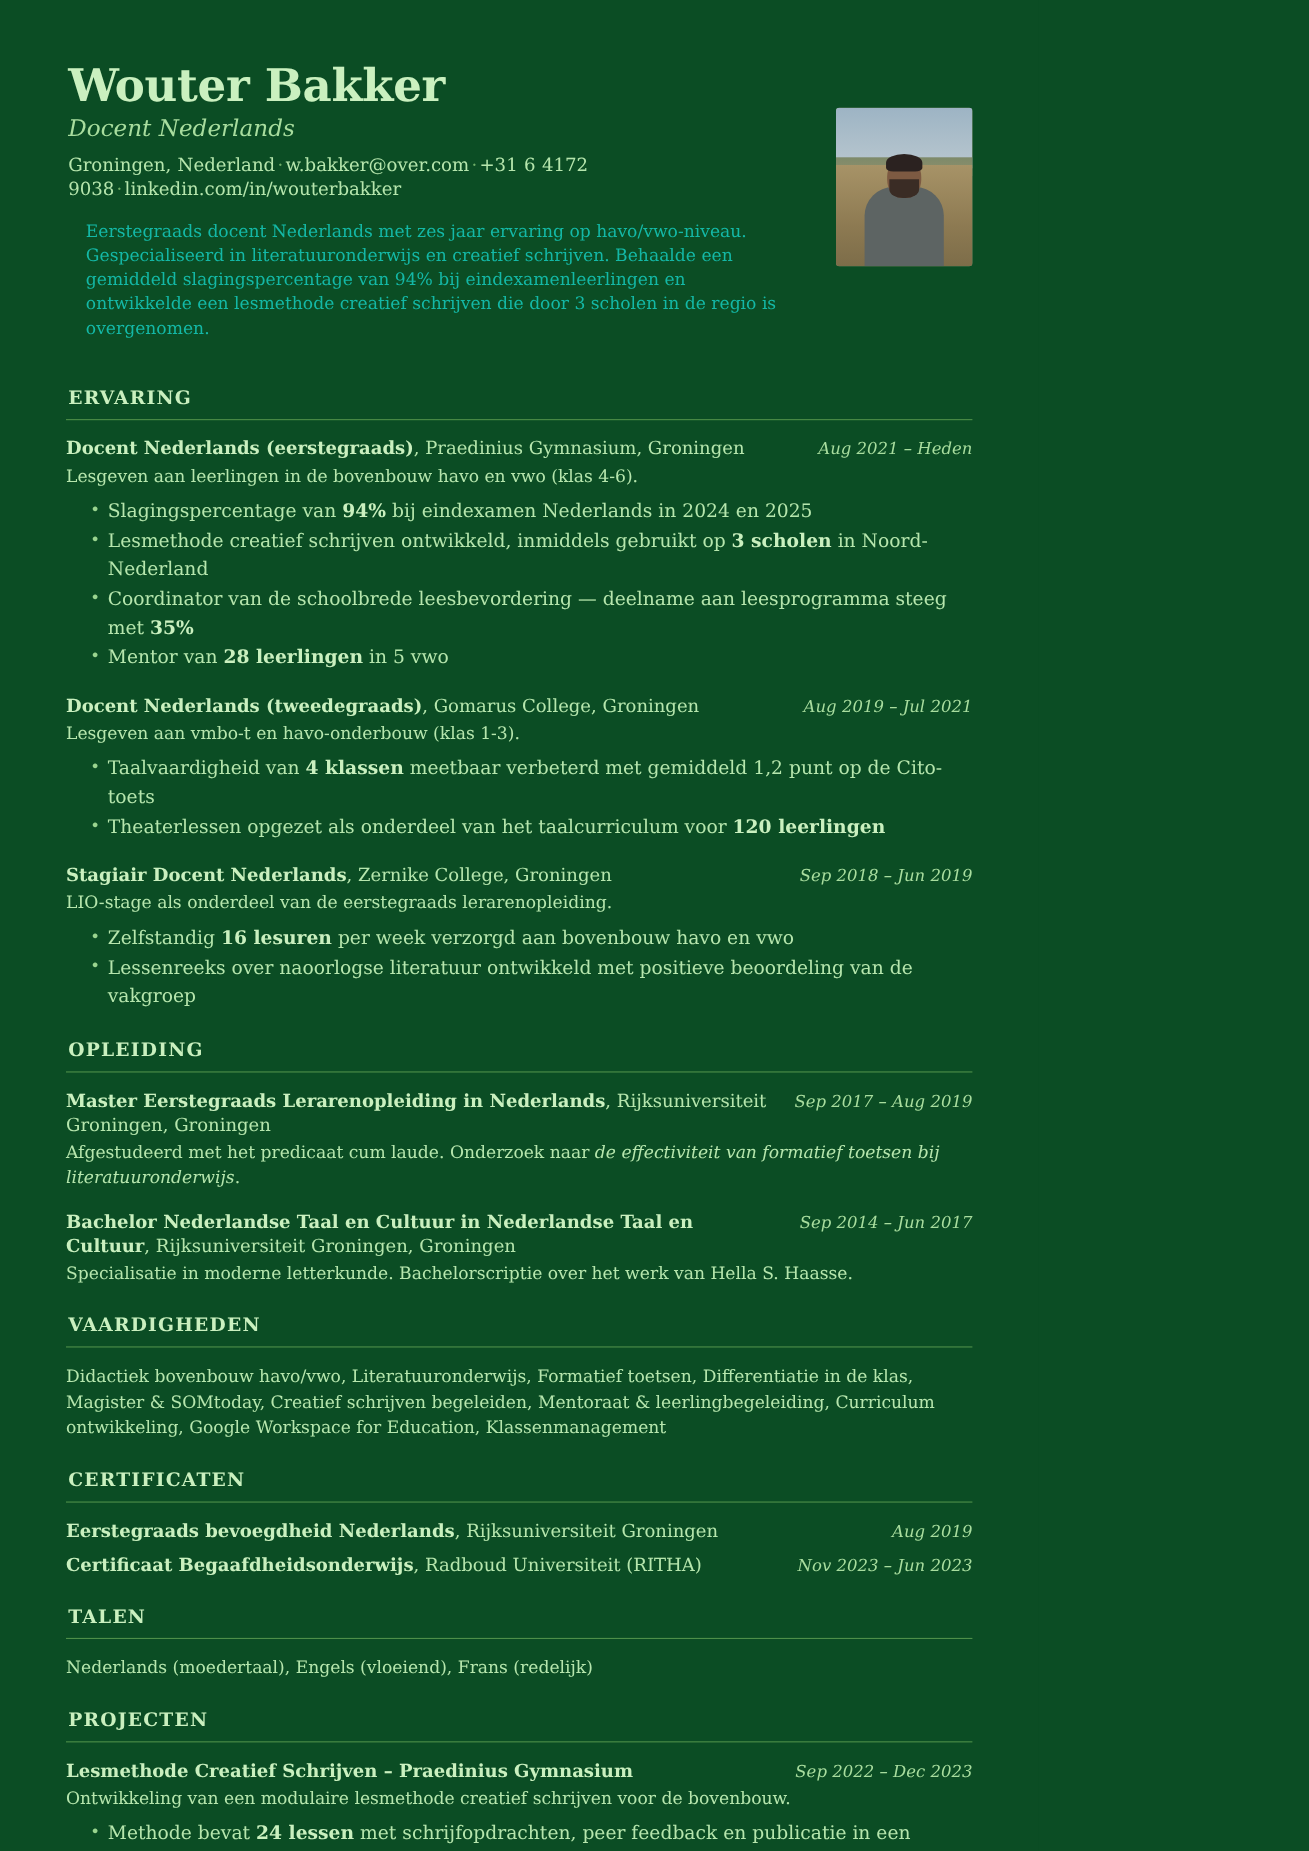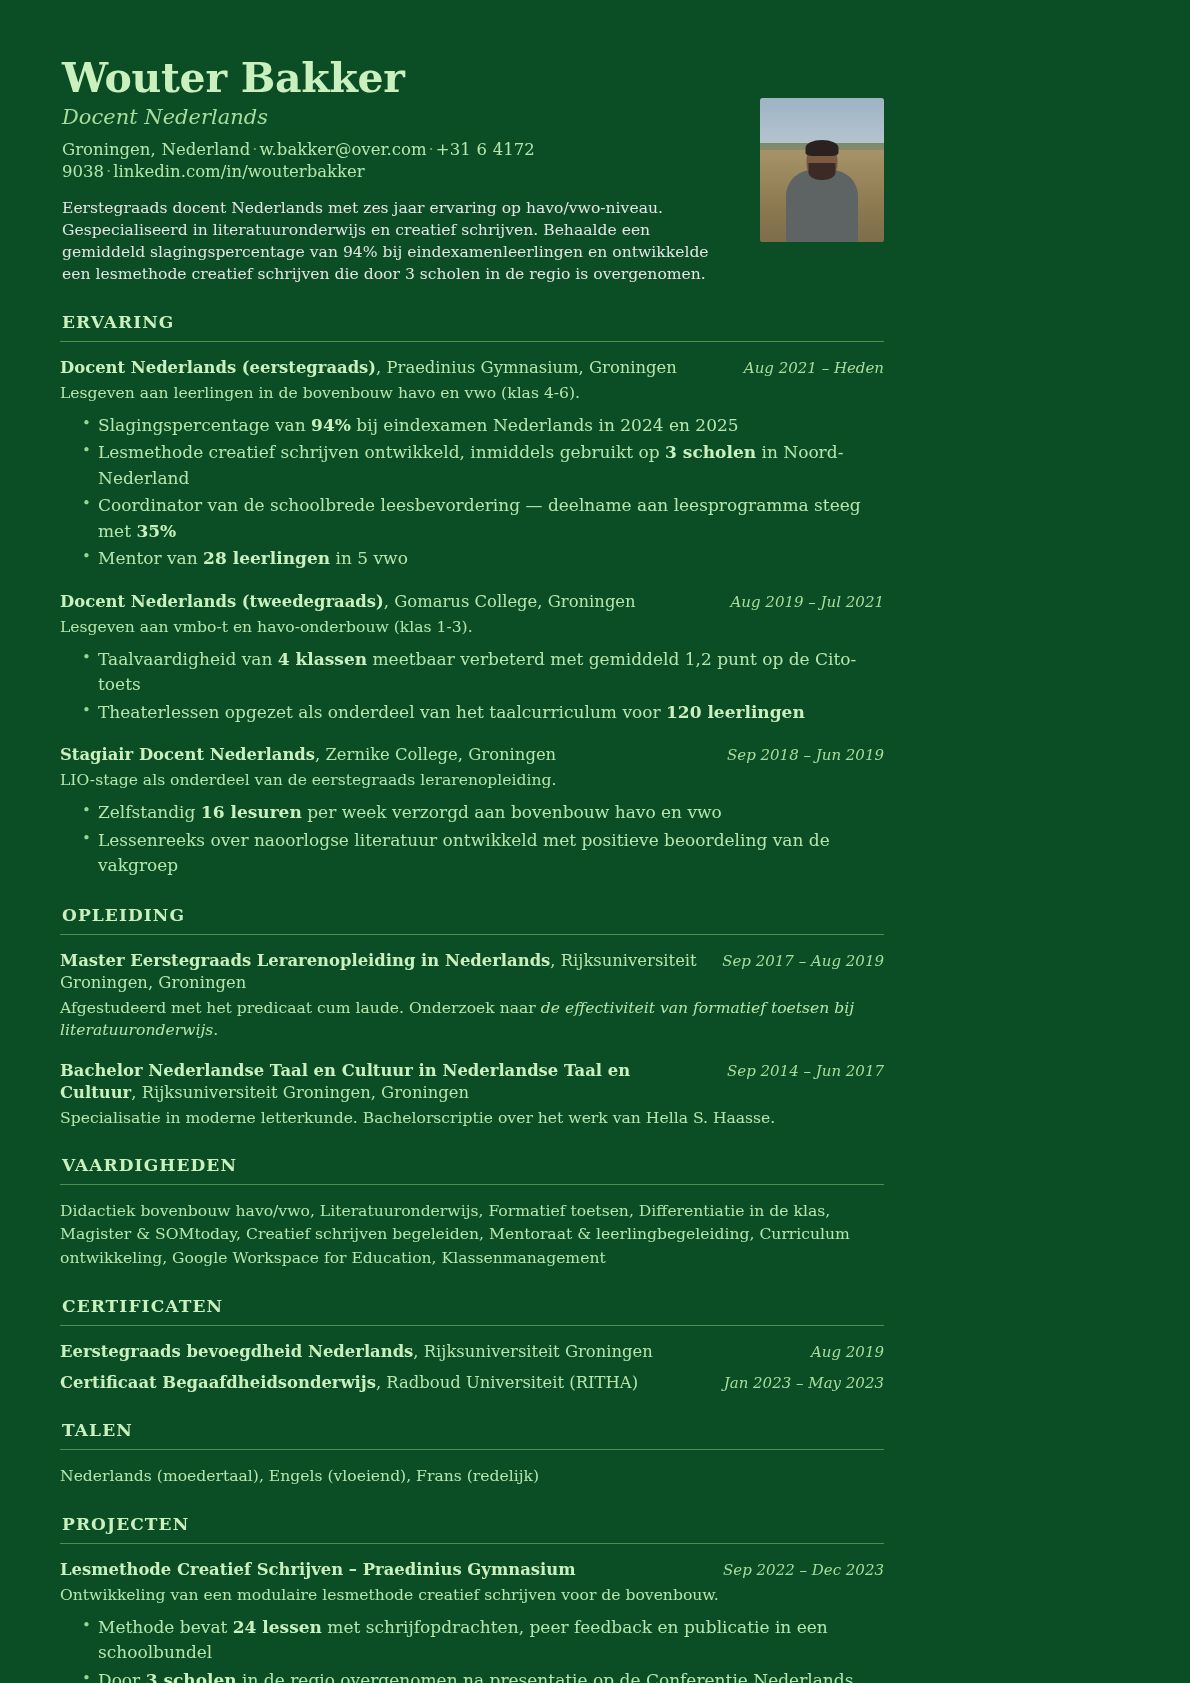--- a/index.html
+++ b/index.html
@@ -50,23 +50,23 @@
     font-size: 16.5px;
     line-height: 1.35;
     color: #b6e6ad;
     margin-bottom: 14px;
     word-spacing: 0.5px;
   }
   .contact .sep { color: #6fae68; padding: 0 2px; }
   .summary {
     font-size: 15.6px;
     line-height: 1.42;
-    color: #e5e5e5;
+    color: #14b8a6;
     max-width: 810px;
-    margin: 0;
+    margin: 16px;
   }
   .photo {
     width: 124px;
     height: 144px;
     flex: 0 0 124px;
     border-radius: 3px;
     overflow: hidden;
     position: relative;
     background: #7f8c6a;
     margin-top: 42px;
@@ -304,21 +304,21 @@
   <div class="section">
     <div class="section-title">CERTIFICATEN</div>
     <div class="rule"></div>
     <div id="certificaten-items">
         <div class="cert-row">
           <div class="entry-title"><b>Eerstegraads bevoegdheid Nederlands</b>, Rijksuniversiteit Groningen</div>
           <div class="entry-date">Aug 2019</div>
         </div>
         <div class="cert-row">
           <div class="entry-title"><b>Certificaat Begaafdheidsonderwijs</b>, Radboud Universiteit (RITHA)</div>
-          <div class="entry-date">Jan 2023 – May 2023</div>
+          <div class="entry-date">Nov 2023 – Jun 2023</div>
         </div>
       </div>
   </div>
 
   <div class="section">
     <div class="section-title">TALEN</div>
     <div class="rule"></div>
     <p class="plain-text">Nederlands (moedertaal), Engels (vloeiend), Frans (redelijk)</p>
   </div>
 

